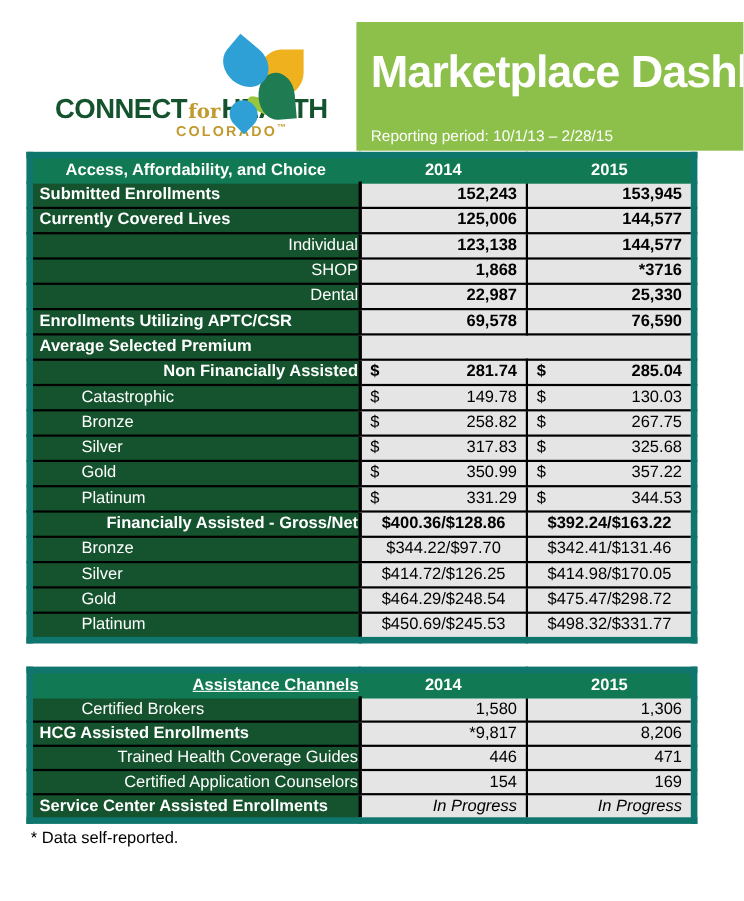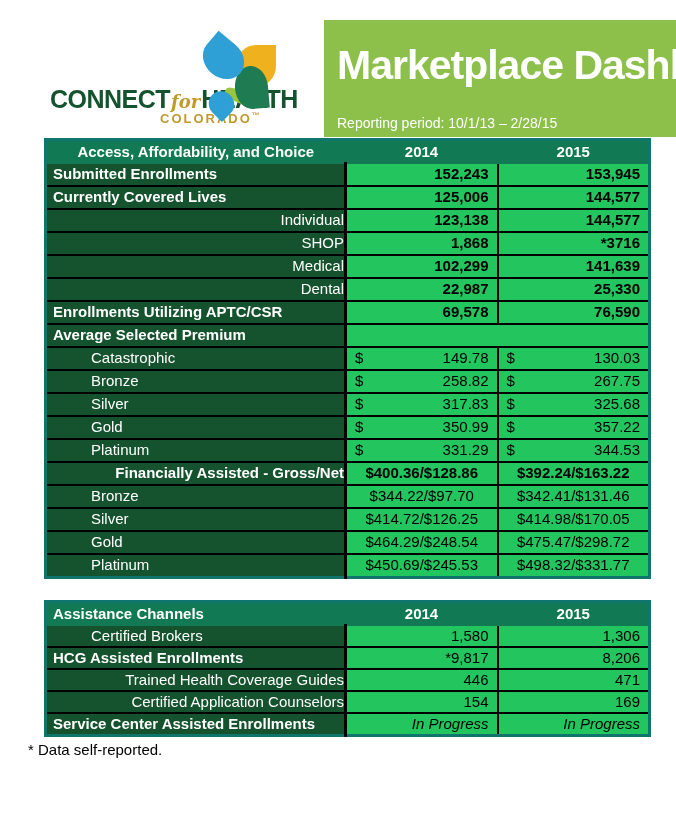--- a/index.html
+++ b/index.html
@@ -7,54 +7,54 @@
     width:676px;height:819px;background:#ffffff;position:relative;overflow:hidden;
     font-family:"Liberation Sans",sans-serif;color:#000;
   }
 
   
   .header{position:relative;height:138px;}
 
   .logo{position:absolute;left:50px;top:35px;width:290px;height:102px;}
   .logo-line{position:absolute;left:0;top:50px;white-space:nowrap;}
   .logo-connect,.logo-health{font-size:25px;font-weight:bold;color:#14532d;letter-spacing:-0.5px;}
-  .logo-for{font-family:"DejaVu Serif",serif;font-style:italic;font-weight:bold;font-size:18px;color:#C19A2E;margin:0 1px;}
+  .logo-for{font-family:"DejaVu Serif",serif;font-weight:bold;font-size:18px;color:#C19A2E;margin:0 1px;}
   .logo-colorado{position:absolute;left:110px;top:76px;font-size:13px;font-weight:bold;color:#C19A2E;letter-spacing:2px;white-space:nowrap;}
   .logo-tm{font-size:8px;vertical-align:super;letter-spacing:0;}
 
   .leaf{position:absolute;border-radius:50% 50% 50% 0;}
   .leaf-gold{left:186px;top:10px;width:40px;height:42px;background:#EFB21E;transform:rotate(180deg);z-index:1;}
   .leaf-blue-big{left:155px;top:2px;width:37px;height:44px;background:#2FA0D6;transform:rotate(130deg);z-index:3;}
   .leaf-green{left:180px;top:36px;width:43px;height:33px;background:#1E7B52;transform:rotate(-95deg);z-index:2;}
   .leaf-lime{left:174px;top:56px;width:32px;height:12px;background:#9BC53D;border-radius:40%;transform:rotate(25deg);z-index:1;}
   .leaf-blue-sm{left:159px;top:56px;width:25px;height:26px;background:#2FA0D6;transform:rotate(-45deg);z-index:3;}
 
   .banner{position:absolute;left:324px;top:20px;width:352px;height:117px;background:#8DC04B;overflow:hidden;}
   .banner-title{position:absolute;left:13px;top:22px;font-size:41px;font-weight:bold;color:#ffffff;white-space:nowrap;letter-spacing:-1px;}
   .banner-sub{position:absolute;left:13px;bottom:6px;font-size:14px;font-weight:normal;color:#ffffff;white-space:nowrap;}
 
   
-  table.tbl{border-collapse:collapse;table-layout:fixed;margin-left:44px;width:607px;font-size:15px;border:3px solid #0f766e;}
+  table.tbl{border-collapse:collapse;table-layout:fixed;margin-left:24px;width:607px;font-size:15px;border:6px solid #0f766e;}
   .tbl col.c-label{width:300px;}
   .tbl col.c-y14{width:152px;}
   .tbl col.c-y15{width:152px;}
 
   .tbl th{background:#117A54;color:#fff;font-weight:bold;height:21px;border:2px solid #117A54;padding:0;}
   .tbl th.h-title{text-align:center;}
-  .tbl th.h-title-left{text-align:left;padding-left:6px;}
+  .tbl th.h-title-left{text-align:right;padding-left:6px;text-decoration:underline;}
   .tbl th.h-year{text-align:center;}
 
   .tbl td{height:21px;padding:0;border:2px solid #000;line-height:1.1;}
   .t2 td{height:20px;}
 
   td.lbl{background:#14532d;color:#fff;padding-left:6px;border-right:3px solid #000;}
   td.lbl.l1{padding-left:26px;text-align:right;}
   td.lbl.l2{padding-left:44px;}
   .b{font-weight:bold;}
-  td.val{background:#22c55e;color:#000;}
+  td.val{background:#e5e5e5;color:#000;}
   td.num{text-align:right;padding-right:8px;}
   td.ctr{text-align:center;}
   td.ital{font-style:italic;}
   td.dollar .sym{float:left;padding-left:8px;}
   td.dollar .amt{float:right;padding-right:8px;}
 
   .t2{margin-top:21px;}
   .footnote{margin:4px 0 0 28px;font-size:15px;color:#000;}
 </style>
 </head>
@@ -107,37 +107,43 @@
     <td class="lbl l1">Individual</td>
     <td class="val num b">123,138</td>
     <td class="val num b">144,577</td>
   </tr>
   <tr>
     <td class="lbl l1">SHOP</td>
     <td class="val num b">1,868</td>
     <td class="val num b">*3716</td>
   </tr>
   <tr>
-    <td class="lbl l1">Medical</td>
-    <td class="val num b">102,299</td>
-    <td class="val num b">141,639</td>
-  </tr>
-  <tr>
     <td class="lbl l1">Dental</td>
     <td class="val num b">22,987</td>
     <td class="val num b">25,330</td>
   </tr>
   <tr>
     <td class="lbl b">Enrollments Utilizing APTC/CSR</td>
     <td class="val num b">69,578</td>
     <td class="val num b">76,590</td>
   </tr>
   <tr>
     <td class="lbl b">Average Selected Premium</td>
     <td class="val" colspan="2"></td>
+  </tr>
+  <tr>
+    <td class="lbl l1 b">Non Financially Assisted</td>
+    <td class="val dollar b">
+          <span class="sym">$</span>
+          <span class="amt">281.74</span>
+        </td>
+    <td class="val dollar b">
+          <span class="sym">$</span>
+          <span class="amt">285.04</span>
+        </td>
   </tr>
   <tr>
     <td class="lbl l2">Catastrophic</td>
     <td class="val dollar">
           <span class="sym">$</span>
           <span class="amt">149.78</span>
         </td>
     <td class="val dollar">
           <span class="sym">$</span>
           <span class="amt">130.03</span>

